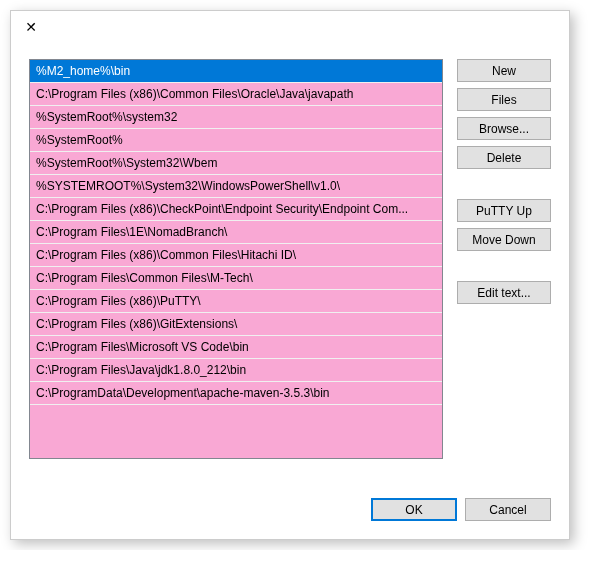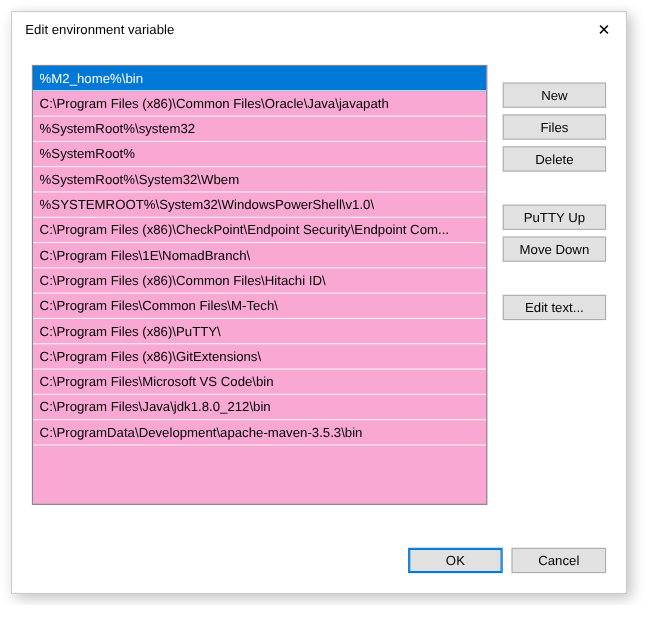--- a/index.html
+++ b/index.html
@@ -64,21 +64,20 @@
     }
     .list-item.selected {
       background: #0078d7;
       color: #fff;
     }
     .button-col {
       display: flex;
       flex-direction: column;
       gap: 6px;
       width: 94px;
-      margin-top: 16px;
     }
     .btn {
       height: 23px;
       background: #e1e1e1;
       border: 1px solid #adadad;
       font-size: 12px;
       font-family: inherit;
       cursor: pointer;
       padding: 0;
     }
@@ -97,21 +96,20 @@
     }
     .footer .btn {
       width: 86px;
     }
   </style>
 </head>
 <body>
 
 <div class="window">
   <div class="titlebar">
-    <span class="title">Edit environment variable</span>
     <div class="close-btn">✕</div>
   </div>
 
   <div class="content">
     <div class="listbox" id="listbox">
         <div class="list-item selected">%M2_home%\bin</div>
         <div class="list-item">C:\Program Files (x86)\Common Files\Oracle\Java\javapath</div>
         <div class="list-item">%SystemRoot%\system32</div>
         <div class="list-item">%SystemRoot%</div>
         <div class="list-item">%SystemRoot%\System32\Wbem</div>
@@ -123,20 +121,21 @@
         <div class="list-item">C:\Program Files (x86)\PuTTY\</div>
         <div class="list-item">C:\Program Files (x86)\GitExtensions\</div>
         <div class="list-item">C:\Program Files\Microsoft VS Code\bin</div>
         <div class="list-item">C:\Program Files\Java\jdk1.8.0_212\bin</div>
         <div class="list-item">C:\ProgramData\Development\apache-maven-3.5.3\bin</div>
       </div>
 
     <div class="button-col">
       <button class="btn">New</button>
       <button class="btn">Files</button>
+      <button class="btn">Browse...</button>
       <button class="btn">Delete</button>
       <div class="spacer-sm"></div>
       <button class="btn">PuTTY Up</button>
       <button class="btn">Move Down</button>
       <div class="spacer-md"></div>
       <button class="btn">Edit text...</button>
     </div>
   </div>
 
   <div class="footer">

